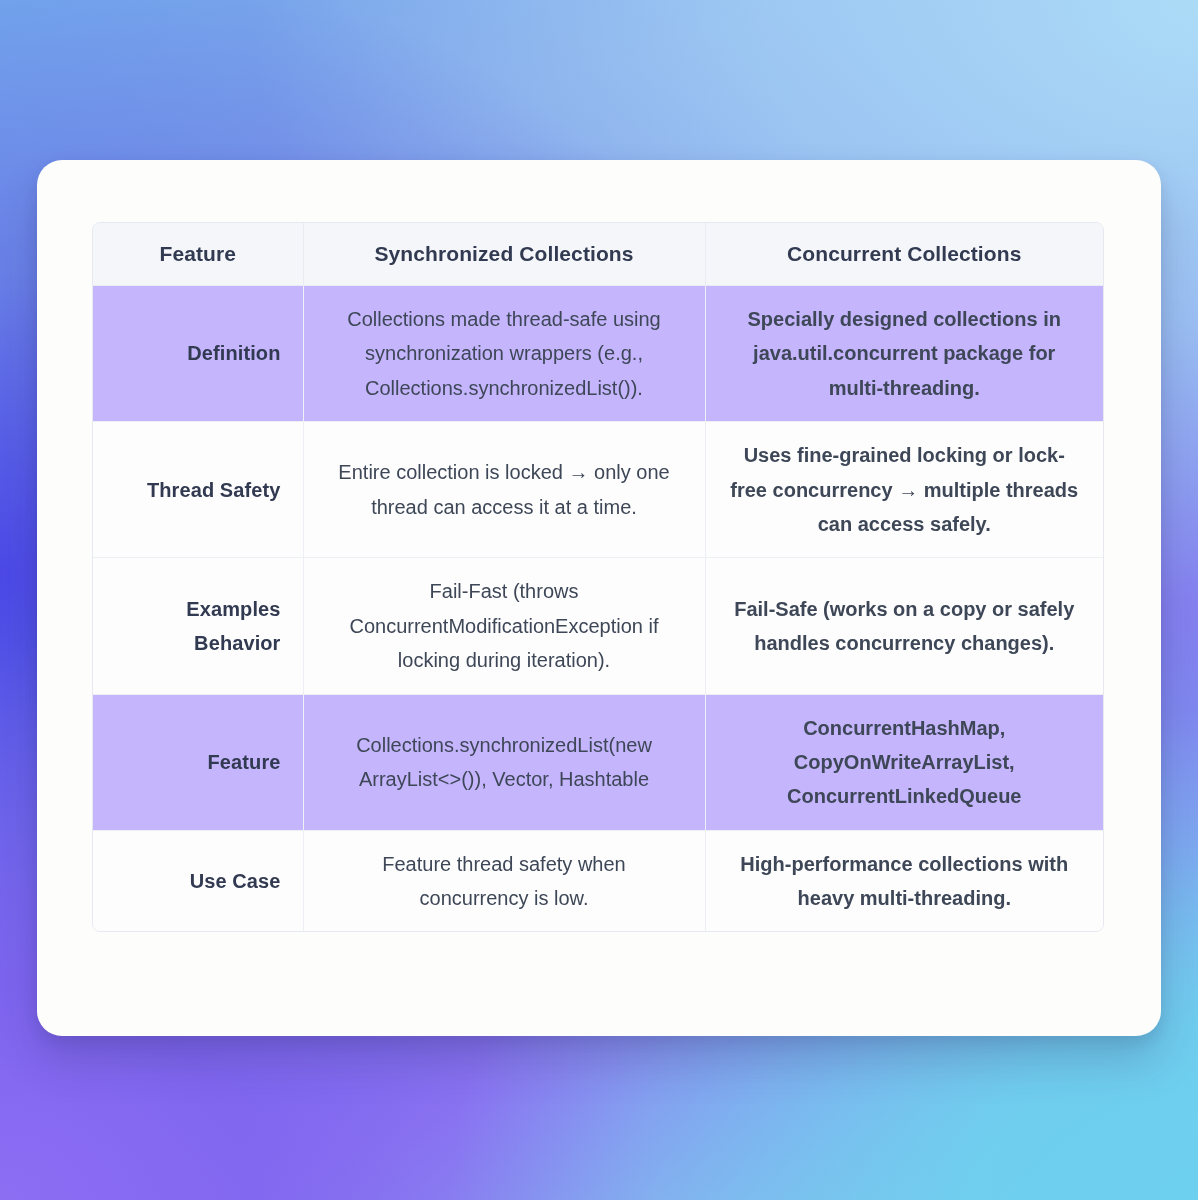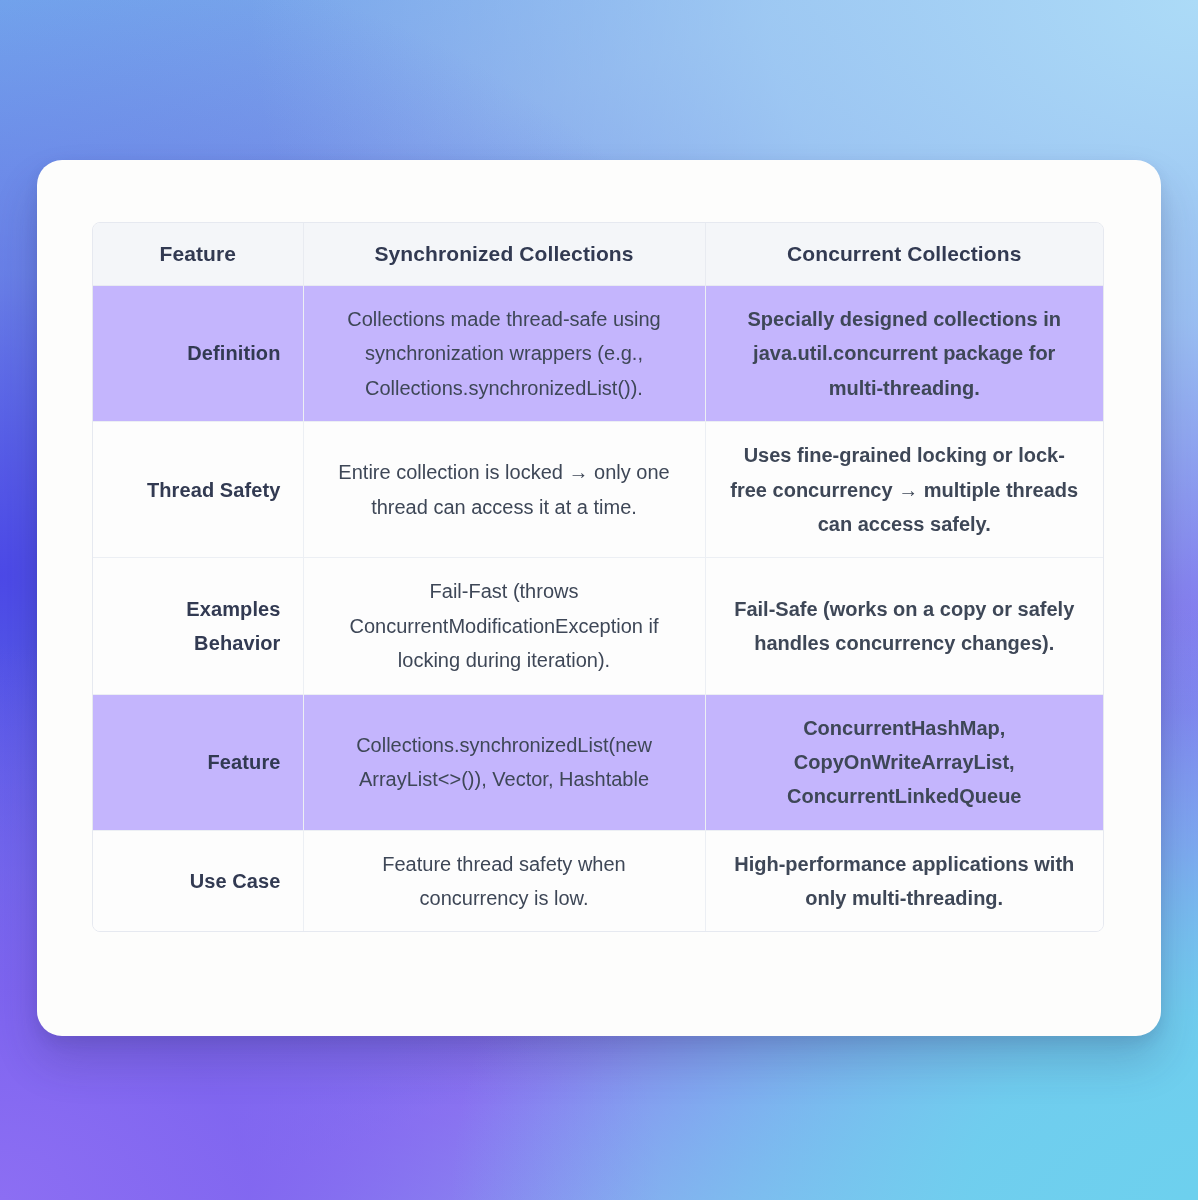--- a/index.html
+++ b/index.html
@@ -139,20 +139,20 @@
             <td>Fail-Safe (works on a copy or safely handles concurrency changes).</td>
           </tr>
           <tr class="shade">
             <td class="feat">Feature</td>
             <td>Collections.synchronizedList(new ArrayList&lt;&gt;()), Vector, Hashtable</td>
             <td>ConcurrentHashMap, CopyOnWriteArrayList, ConcurrentLinkedQueue</td>
           </tr>
           <tr class="plain">
             <td class="feat">Use Case</td>
             <td>Feature thread safety when concurrency is low.</td>
-            <td>High-performance applications with only multi-threading.</td>
+            <td>High-performance collections with heavy multi-threading.</td>
           </tr>
         </tbody>
       </table>
     </div>
 
   </div>
 </div>
 
 </body></html>

